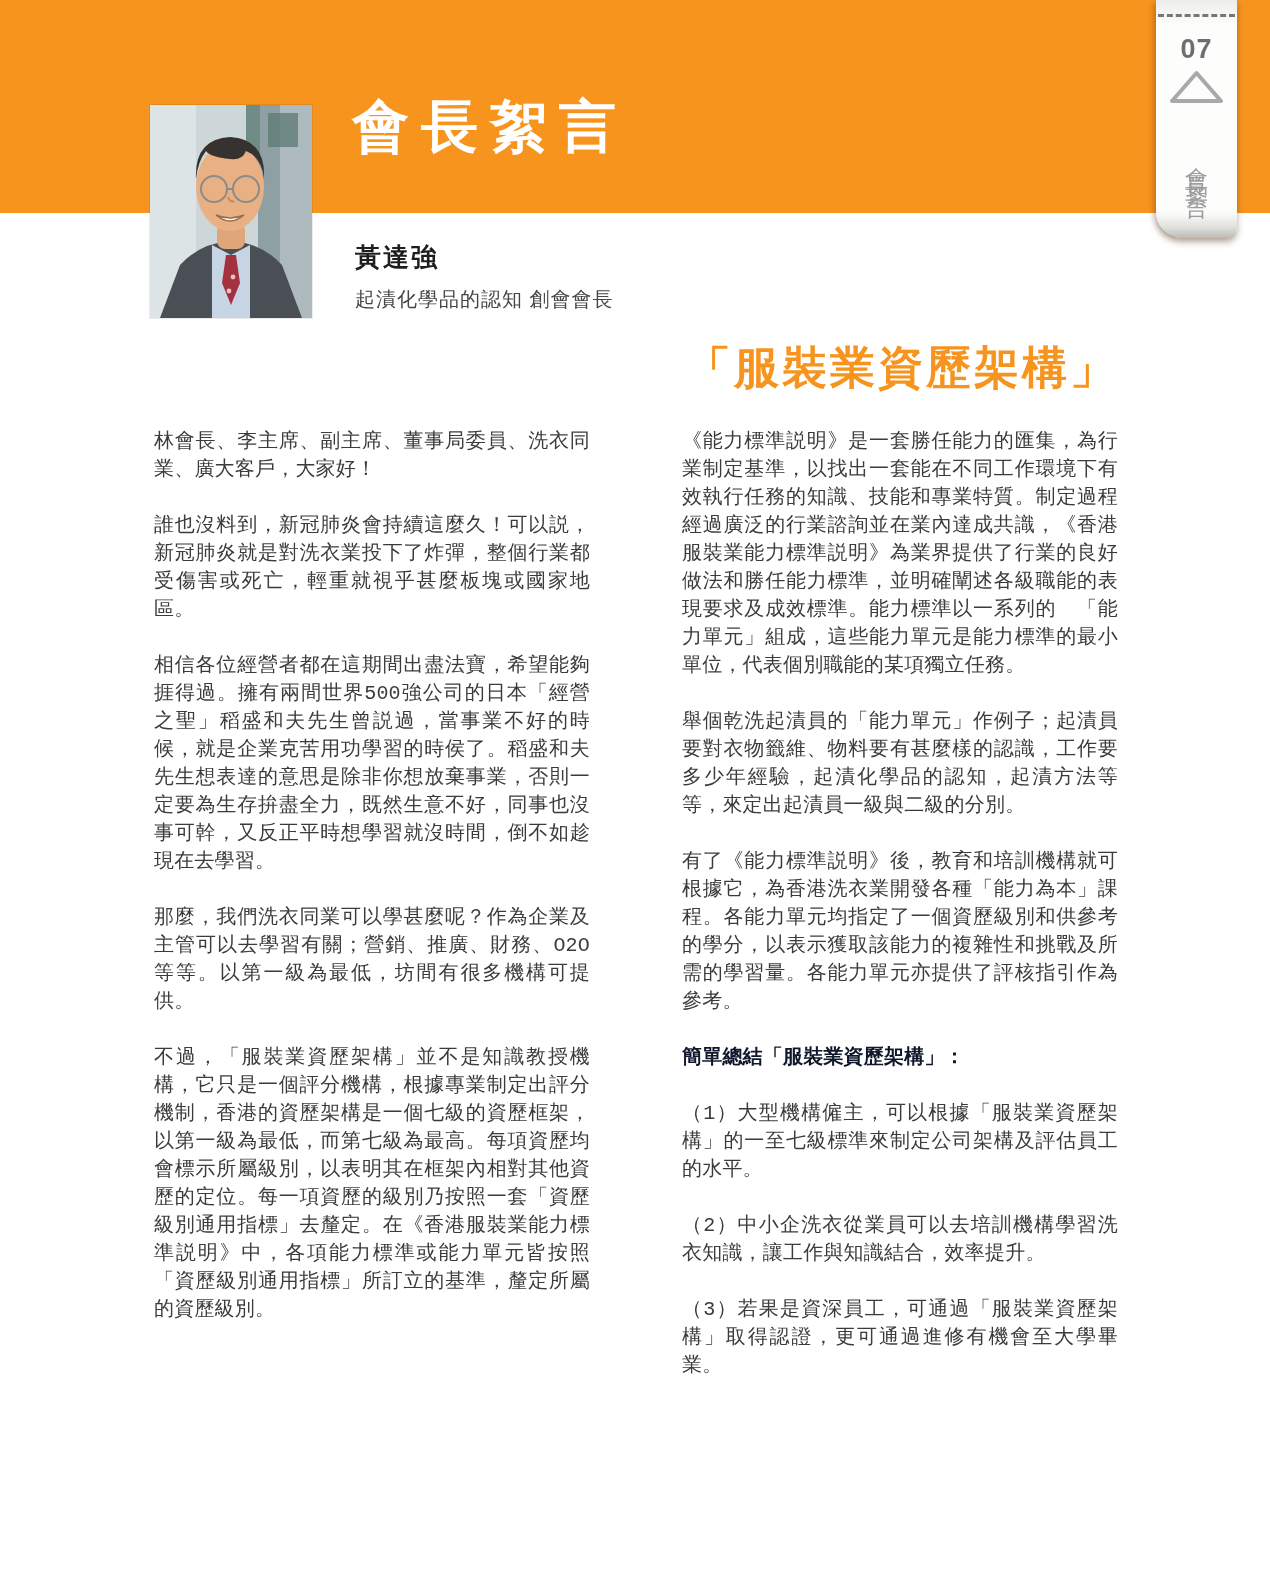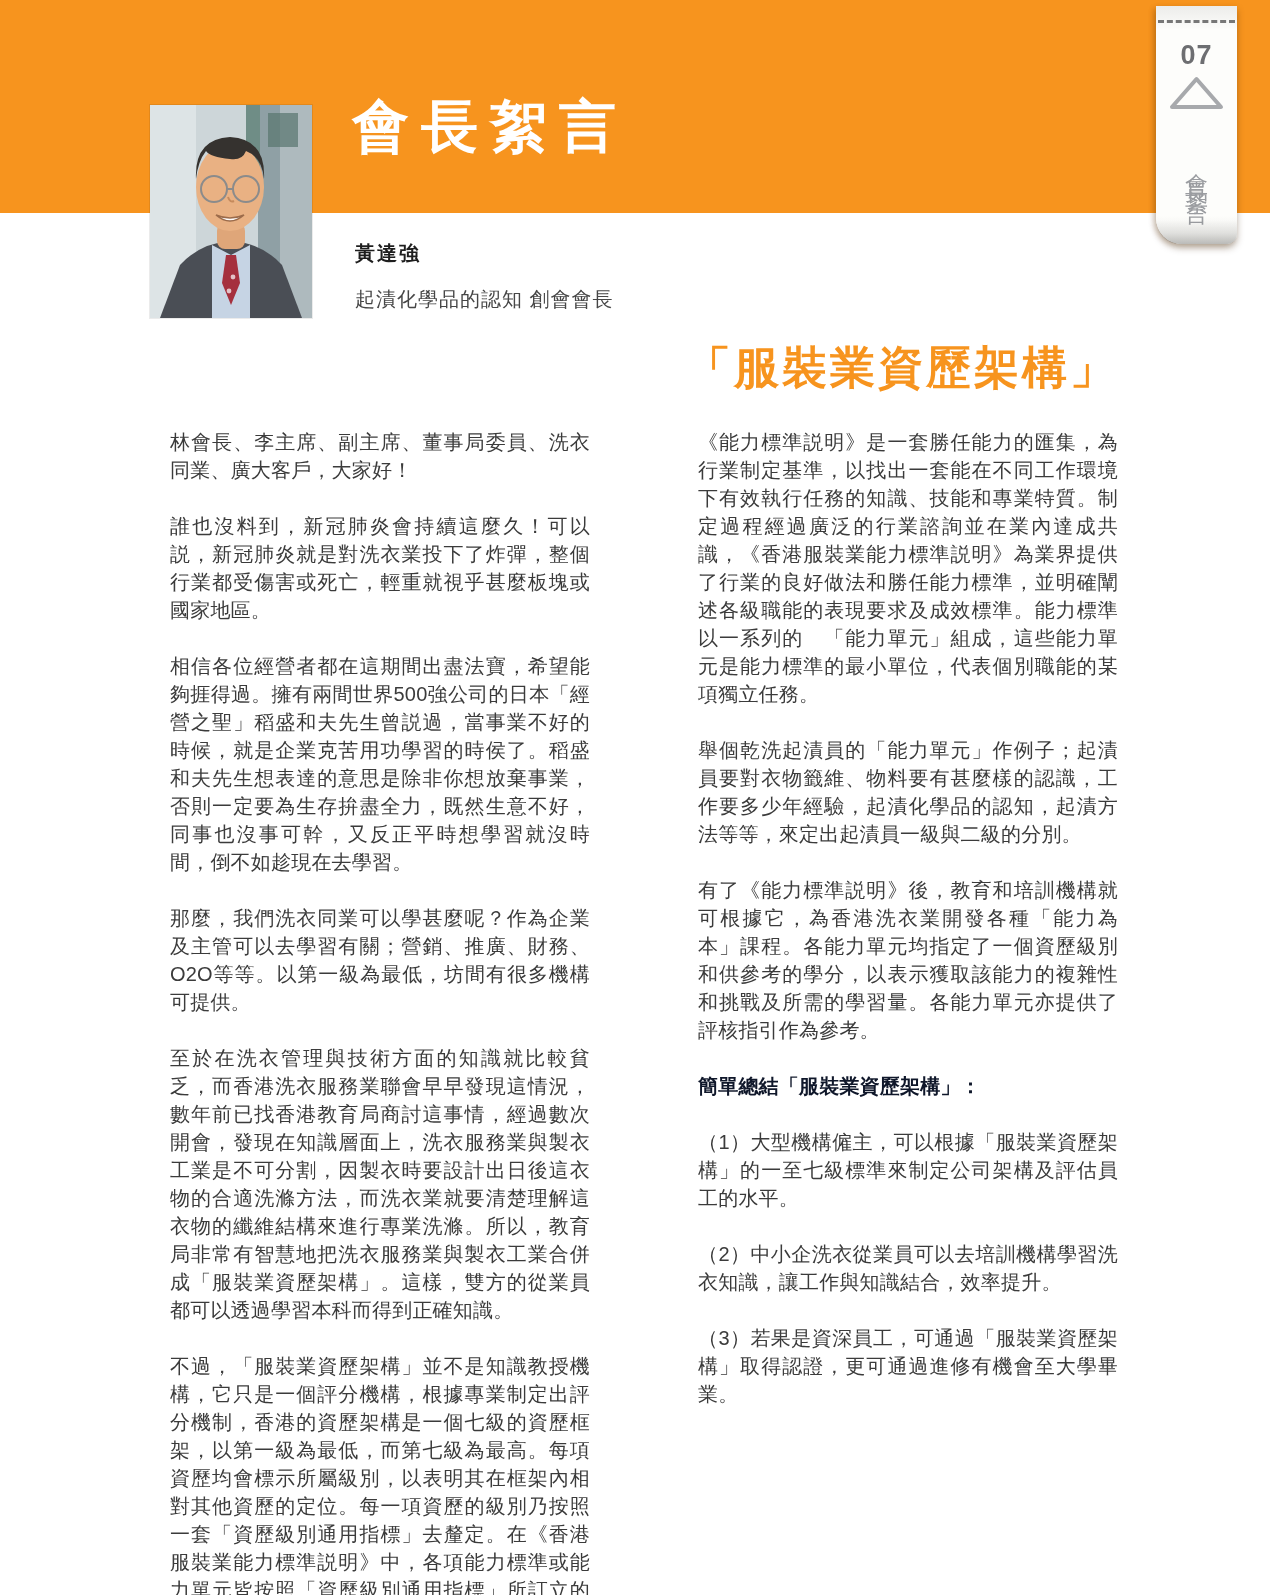--- a/index.html
+++ b/index.html
@@ -13,30 +13,29 @@
     position:absolute;left:352px;top:98px;color:#ffffff;font-size:57px;font-weight:700;
     letter-spacing:12px;line-height:1;white-space:nowrap;
   }
   
   .photo{
     position:absolute;left:150px;top:105px;width:162px;height:213px;
     box-shadow:0 0 0 1px rgba(0,0,0,0.08);overflow:hidden;background:#c9d2d6;
   }
   .photo svg{display:block;}
   
-  .author-name{position:absolute;left:355px;top:240px;font-size:20px;font-weight:700;color:#1e1e1e;letter-spacing:2px;}
+  .author-name{position:absolute;left:355px;top:240px;font-size:26px;font-weight:700;color:#1e1e1e;letter-spacing:2px;}
   .author-title{position:absolute;left:355px;top:286px;font-size:20px;color:#464646;letter-spacing:1px;}
   
   .bookmark{
     position:absolute;left:1156px;top:0;width:81px;height:238px;
     background:linear-gradient(#ececea 0%,#fdfdfb 10%,#fdfdfb 88%,#e9e9e6 100%);
     border-radius:0 0 10px 26px;
     box-shadow:0 4px 7px rgba(60,35,0,0.35),-3px 2px 5px rgba(120,60,0,0.15);
     text-align:center;
-    margin-top:6px;
   }
   .perforation{position:absolute;left:2px;right:2px;top:14px;height:0;border-top:3px dashed #4d4d4d;opacity:.75;}
   .page-number{position:absolute;left:0;right:0;top:34px;font-size:27px;font-weight:700;color:#6D6E71;letter-spacing:1px;}
   .triangle-logo{position:absolute;left:0;right:0;top:70px;height:34px;}
   .bookmark-title{
     position:absolute;left:0;right:0;top:112px;margin:0 auto;
     writing-mode:vertical-rl;text-orientation:upright;
     font-size:23px;color:#9A9CA0;letter-spacing:9px;line-height:81px;height:110px;
   }
   .curl{
@@ -48,22 +47,22 @@
   .article-title{
     position:absolute;left:154px;top:338px;width:964px;text-align:right;
     color:#F7941E;font-size:45px;font-weight:700;letter-spacing:3px;white-space:nowrap;
   }
   .columns{
     position:absolute;left:154px;top:428px;width:964px;
     display:flex;gap:92px;
   }
   .col{width:436px;}
   .para{
-    margin:0 0 28px 16px;font-size:20px;line-height:28px;color:#3B3B3B;
-    text-align:justify;letter-spacing:0.2px;
+    margin:0 0 28px 0;font-size:20px;line-height:28px;color:#3B3B3B;
+    text-align:justify;letter-spacing:0.2px;font-family:Liberation Mono, monospace;
   }
   .para.heading{font-weight:700;color:#0f172a;}
   .end-square{
     display:inline-block;width:20px;height:20px;background:#F7941E;
     vertical-align:-2px;margin-left:6px;
   }
 </style>
 </head>
 <body>
 
@@ -116,21 +115,20 @@
 </div>
 
 <div class="article-title">「服裝業資歷架構」</div>
 
 <div class="columns">
   <div class="col">
     <p class="para">林會長、李主席、副主席、董事局委員、洗衣同業、廣大客戶，大家好！</p>
     <p class="para">誰也沒料到，新冠肺炎會持續這麼久！可以説，新冠肺炎就是對洗衣業投下了炸彈，整個行業都受傷害或死亡，輕重就視乎甚麼板塊或國家地區。</p>
     <p class="para">相信各位經營者都在這期間出盡法寶，希望能夠捱得過。擁有兩間世界500強公司的日本「經營之聖」稻盛和夫先生曾説過，當事業不好的時候，就是企業克苦用功學習的時侯了。稻盛和夫先生想表達的意思是除非你想放棄事業，否則一定要為生存拚盡全力，既然生意不好，同事也沒事可幹，又反正平時想學習就沒時間，倒不如趁現在去學習。</p>
     <p class="para">那麼，我們洗衣同業可以學甚麼呢？作為企業及主管可以去學習有關；營銷、推廣、財務、O2O等等。以第一級為最低，坊間有很多機構可提供。</p>
-    <p class="para">至於在洗衣管理與技術方面的知識就比較貧乏，而香港洗衣服務業聯會早早發現這情況，數年前已找香港教育局商討這事情，經過數次開會，發現在知識層面上，洗衣服務業與製衣工業是不可分割，因製衣時要設計出日後這衣物的合適洗滌方法，而洗衣業就要清楚理解這衣物的纖維結構來進行專業洗滌。所以，教育局非常有智慧地把洗衣服務業與製衣工業合併成「服裝業資歷架構」。這樣，雙方的從業員都可以透過學習本科而得到正確知識。</p>
     <p class="para">不過，「服裝業資歷架構」並不是知識教授機構，它只是一個評分機構，根據專業制定出評分機制，香港的資歷架構是一個七級的資歷框架，以第一級為最低，而第七級為最高。每項資歷均會標示所屬級別，以表明其在框架內相對其他資歷的定位。每一項資歷的級別乃按照一套「資歷級別通用指標」去釐定。在《香港服裝業能力標準説明》中，各項能力標準或能力單元皆按照「資歷級別通用指標」所訂立的基準，釐定所屬的資歷級別。</p>
   </div>
   <div class="col">
     <p class="para">《能力標準説明》是一套勝任能力的匯集，為行業制定基準，以找出一套能在不同工作環境下有效執行任務的知識、技能和專業特質。制定過程經過廣泛的行業諮詢並在業內達成共識，《香港服裝業能力標準説明》為業界提供了行業的良好做法和勝任能力標準，並明確闡述各級職能的表現要求及成效標準。能力標準以一系列的　「能力單元」組成，這些能力單元是能力標準的最小單位，代表個別職能的某項獨立任務。</p>
     <p class="para">舉個乾洗起漬員的「能力單元」作例子；起漬員要對衣物籤維、物料要有甚麼樣的認識，工作要多少年經驗，起漬化學品的認知，起漬方法等等，來定出起漬員一級與二級的分別。</p>
     <p class="para">有了《能力標準説明》後，教育和培訓機構就可根據它，為香港洗衣業開發各種「能力為本」課程。各能力單元均指定了一個資歷級別和供參考的學分，以表示獲取該能力的複雜性和挑戰及所需的學習量。各能力單元亦提供了評核指引作為參考。</p>
     <p class="para heading">簡單總結「服裝業資歷架構」：</p>
     <p class="para">（1）大型機構僱主，可以根據「服裝業資歷架構」的一至七級標準來制定公司架構及評估員工的水平。</p>
     <p class="para">（2）中小企洗衣從業員可以去培訓機構學習洗衣知識，讓工作與知識結合，效率提升。</p>
     <p class="para">（3）若果是資深員工，可通過「服裝業資歷架構」取得認證，更可通過進修有機會至大學畢業。</p>

